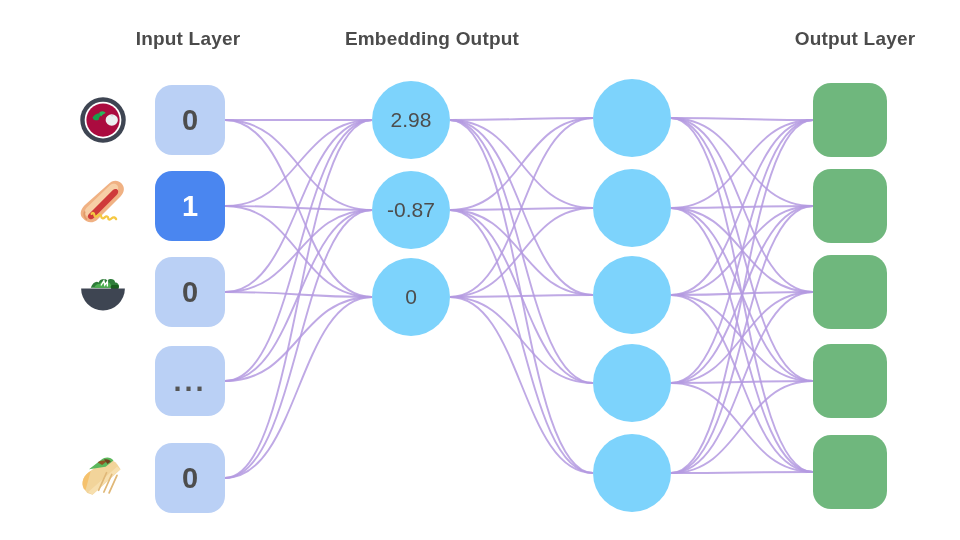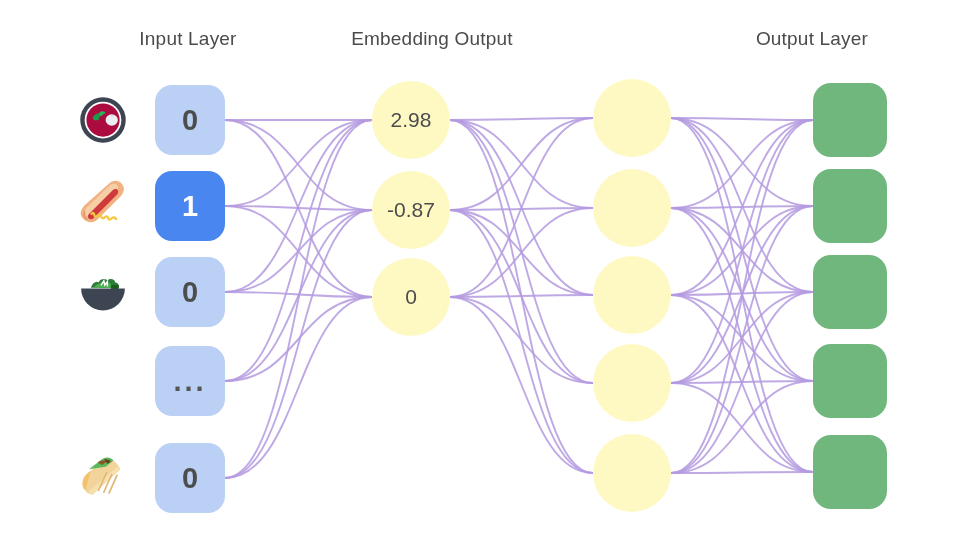--- a/index.html
+++ b/index.html
@@ -15,21 +15,21 @@
     width: 960px; height: 540px;
     background: #ffffff;
   }
 
   
   .layer-label {
     position: absolute;
     top: 28px;
     transform: translateX(-50%);
     font-size: 19px;
-    font-weight: normal;
+    font-weight: bold;
     color: #4b4b4b;
     letter-spacing: 0.2px;
     white-space: nowrap;
   }
 
   
   #edges {
     position: absolute;
     left: 0; top: 0;
     width: 960px; height: 540px;
@@ -68,21 +68,21 @@
     position: absolute;
     display: flex;
     align-items: center;
     justify-content: center;
   }
   .emoji svg { width: 56px; height: 56px; display: block; }
 
   .circ {
     width: 78px; height: 78px;
     border-radius: 50%;
-    background: #fef9c3;
+    background: #7dd3fc;
     font-size: 21px;
     color: #4d4d4d;
   }
 
   .out-box {
     width: 74px; height: 74px;
     border-radius: 18px;
     background: #6fb77d;
   }
 </style>
@@ -144,21 +144,21 @@
       <path d="M 671 383 C 742 383, 742 472, 813 472" fill="none" stroke="#b49ae0" stroke-width="1.9" opacity="0.85"></path>
       <path d="M 671 473 C 742 473, 742 120, 813 120" fill="none" stroke="#b49ae0" stroke-width="1.9" opacity="0.85"></path>
       <path d="M 671 473 C 742 473, 742 206, 813 206" fill="none" stroke="#b49ae0" stroke-width="1.9" opacity="0.85"></path>
       <path d="M 671 473 C 742 473, 742 292, 813 292" fill="none" stroke="#b49ae0" stroke-width="1.9" opacity="0.85"></path>
       <path d="M 671 473 C 742 473, 742 381, 813 381" fill="none" stroke="#b49ae0" stroke-width="1.9" opacity="0.85"></path>
       <path d="M 671 473 C 742 473, 742 472, 813 472" fill="none" stroke="#b49ae0" stroke-width="1.9" opacity="0.85"></path>
     </svg>
 
   <div class="layer-label" style="left:188px">Input Layer</div>
   <div class="layer-label" style="left:432px">Embedding Output</div>
-  <div class="layer-label" style="left:812px">Output Layer</div>
+  <div class="layer-label" style="left:855px">Output Layer</div>
 
   <div id="icons">
       <div class="emoji" style="left: 75px; top: 92px;">
     <svg viewBox="0 0 64 64">
       <circle cx="32" cy="32" r="26" fill="#3e4552"></circle>
       <circle cx="32" cy="32" r="21" fill="#ffffff"></circle>
       <circle cx="32" cy="32" r="19" fill="#ab0b3f"></circle>
       <path d="M20 29c4-5 9-6 12-3-3 1-5 3-5 6-4 1-6 0-7-3z" fill="#1a9e4b"></path>
       <path d="M28 23c3-2 6-1 7 1-2 1-4 2-5 4-2-2-2-4-2-5z" fill="#2bb35c"></path>
       <ellipse cx="42" cy="32" rx="7" ry="6.5" fill="#eceff1"></ellipse>

